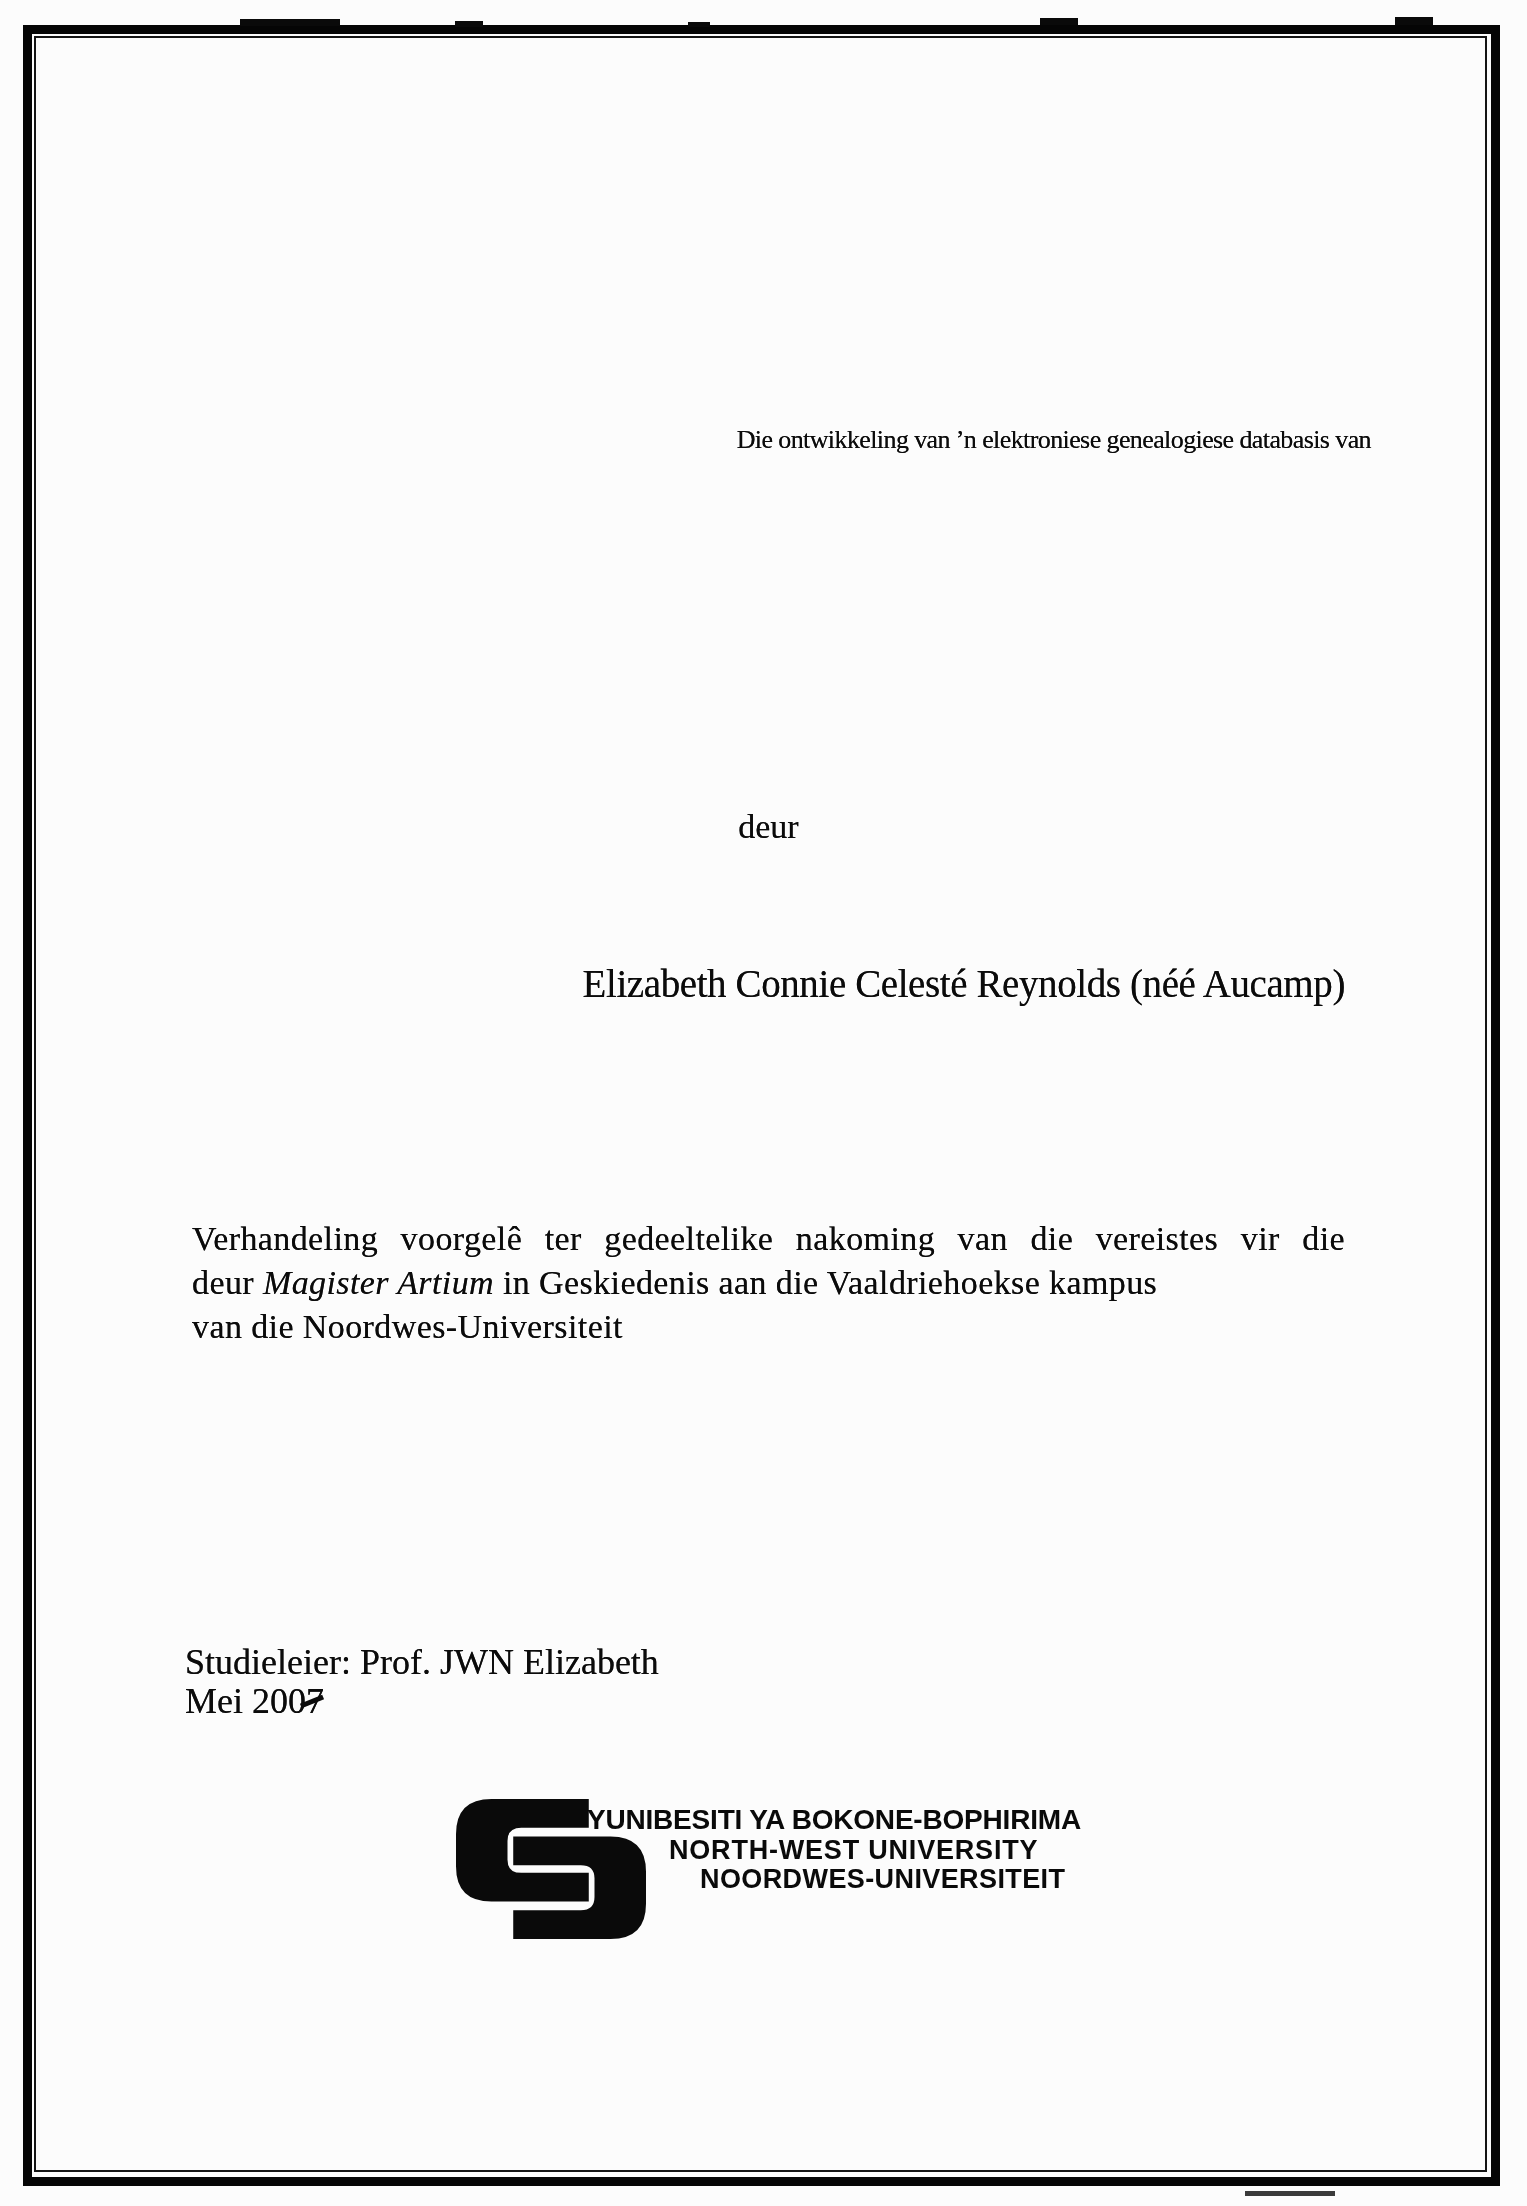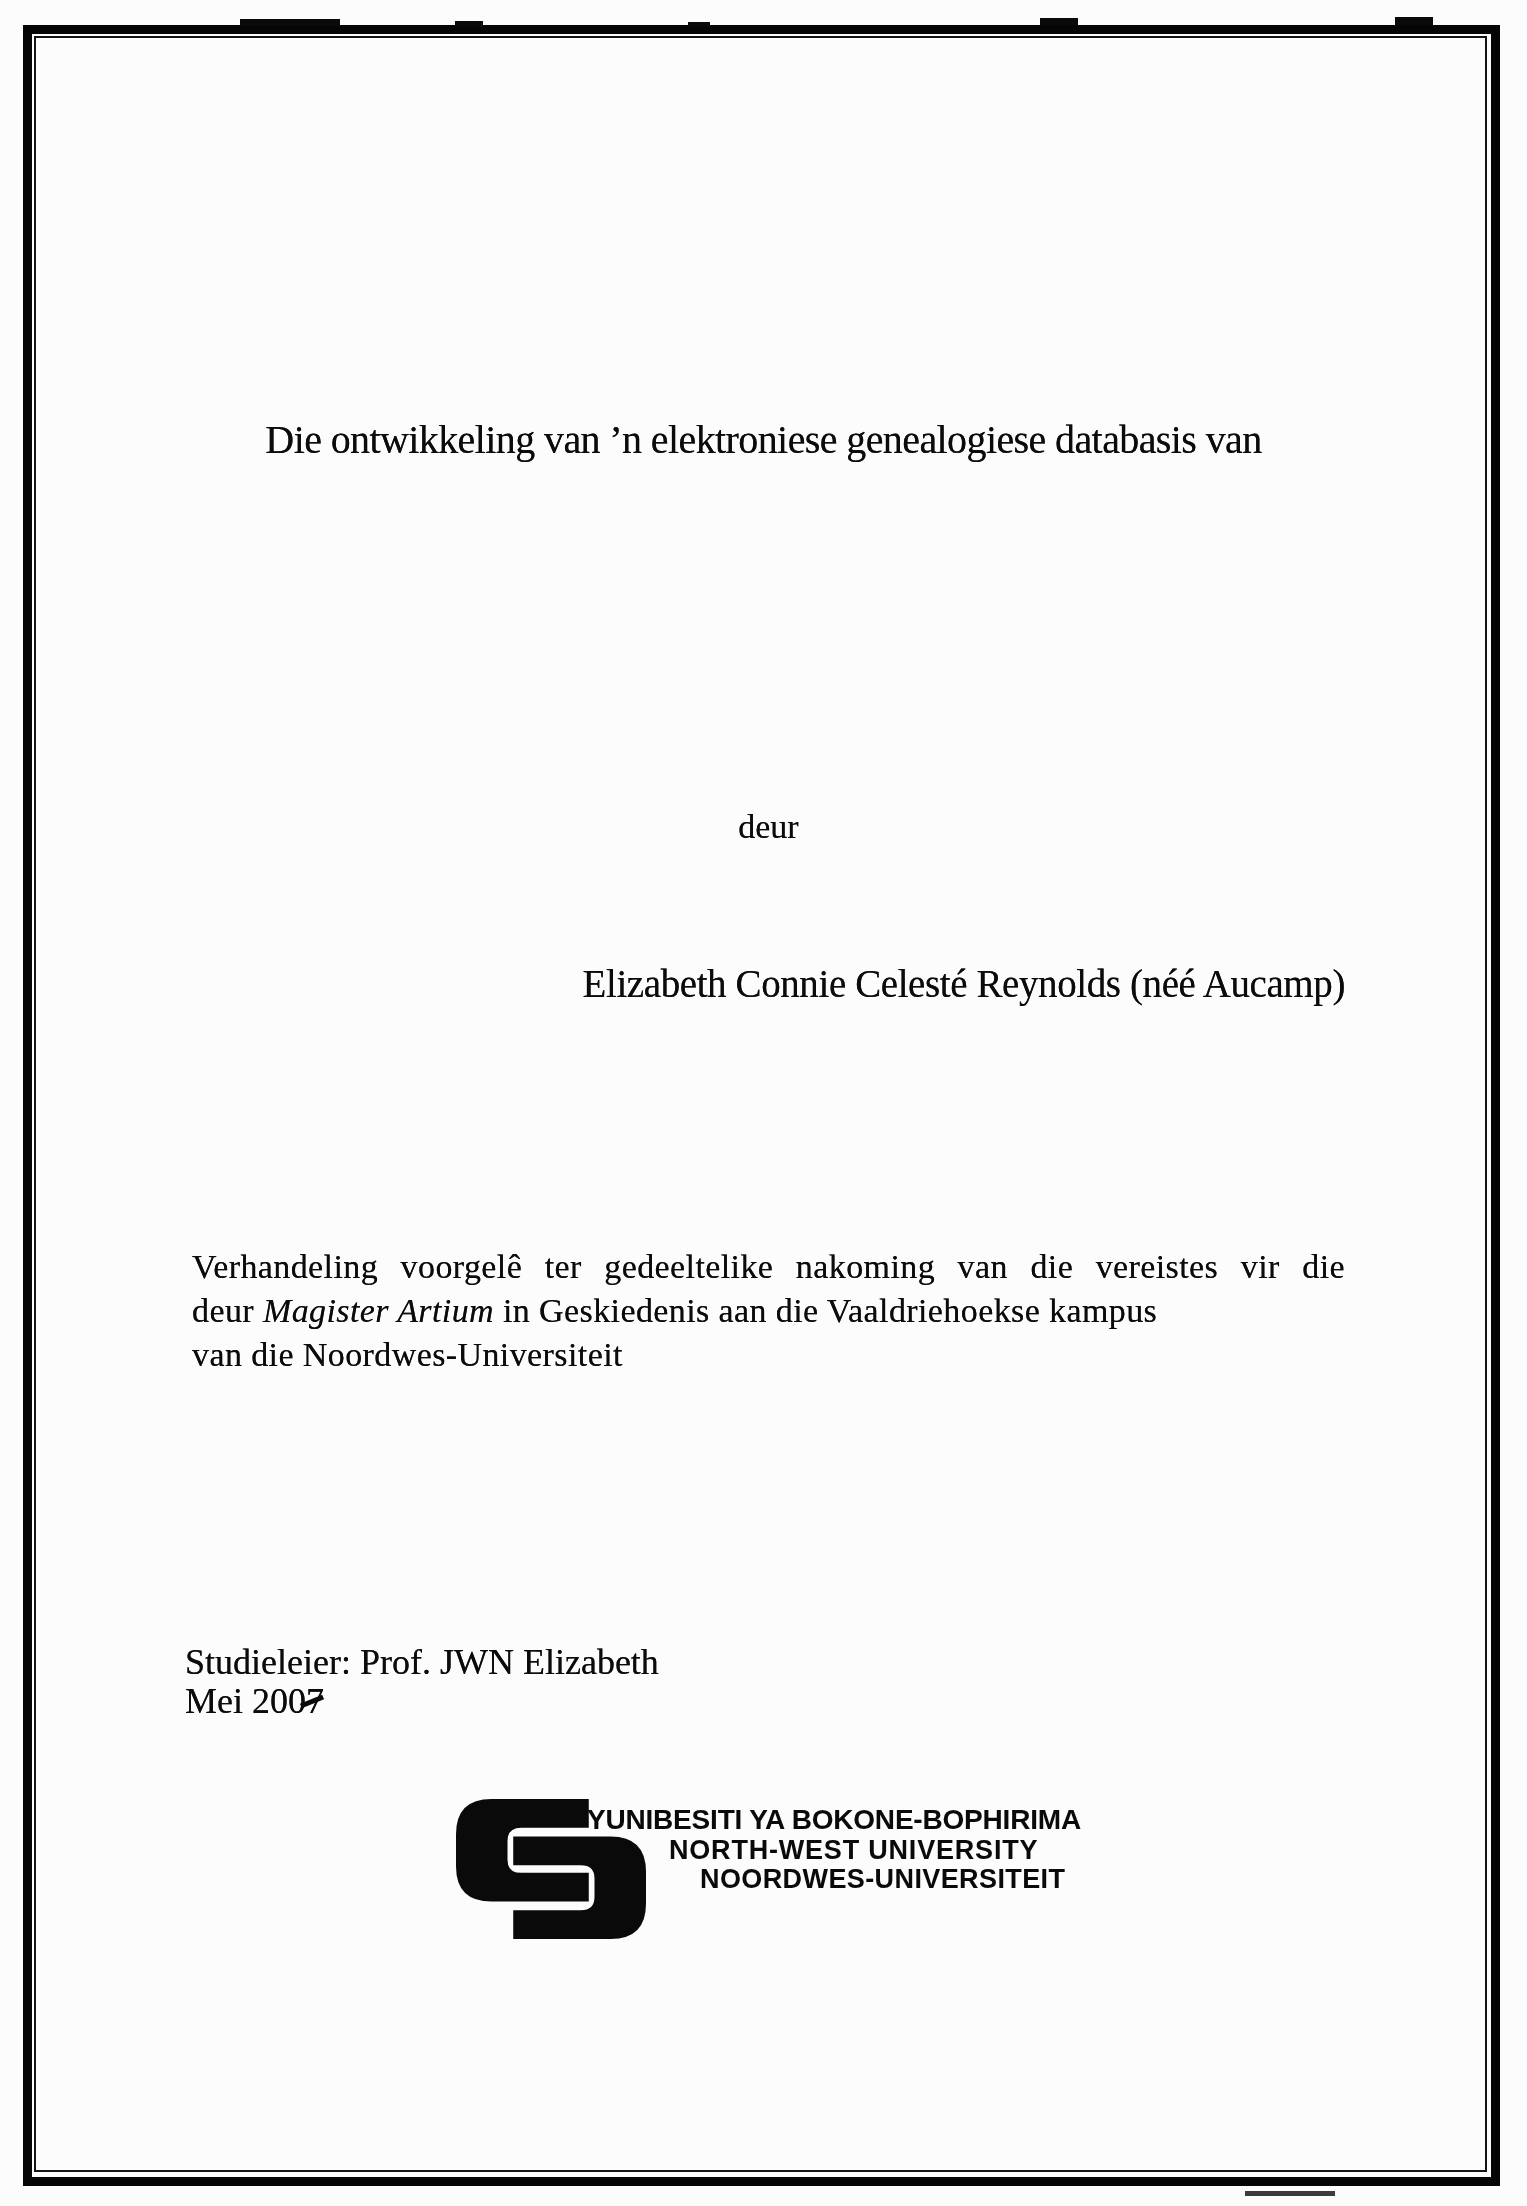--- a/index.html
+++ b/index.html
@@ -20,22 +20,22 @@
   }
   .frame-inner {
     position: absolute;
     left: 34px; top: 36px; right: 40px; bottom: 34px;
     border: 2px solid #141414;
   }
   
   .title-block {
     position: absolute;
     left: 156px; top: 407px; width: 1215px;
-    text-align: center;
-    font-size: 40px;
+    text-align: right;
+    font-size: 26px;
     letter-spacing: -0.6px;
     line-height: 65px;
     text-shadow: 0 0 0.5px rgba(10,10,10,0.8);
   }
   .byline {
     position: absolute;
     left: 192px; top: 807px; width: 1153px;
     text-align: center;
     font-size: 34px;
     line-height: 40px;
@@ -50,21 +50,20 @@
     line-height: 44px;
     text-shadow: 0 0 0.5px rgba(10,10,10,0.8);
   }
   .statement {
     position: absolute;
     left: 192px; top: 1217px; width: 1153px;
     font-size: 34px;
     letter-spacing: 0.4px;
     line-height: 44px;
     text-shadow: 0 0 0.5px rgba(10,10,10,0.8);
-    margin-top: 28px;
   }
   .statement .justified {
     text-align: justify;
     text-align-last: justify;
   }
   .supervisor-block {
     position: absolute;
     left: 185px; top: 1643px;
     font-size: 36px;
     line-height: 39px;

